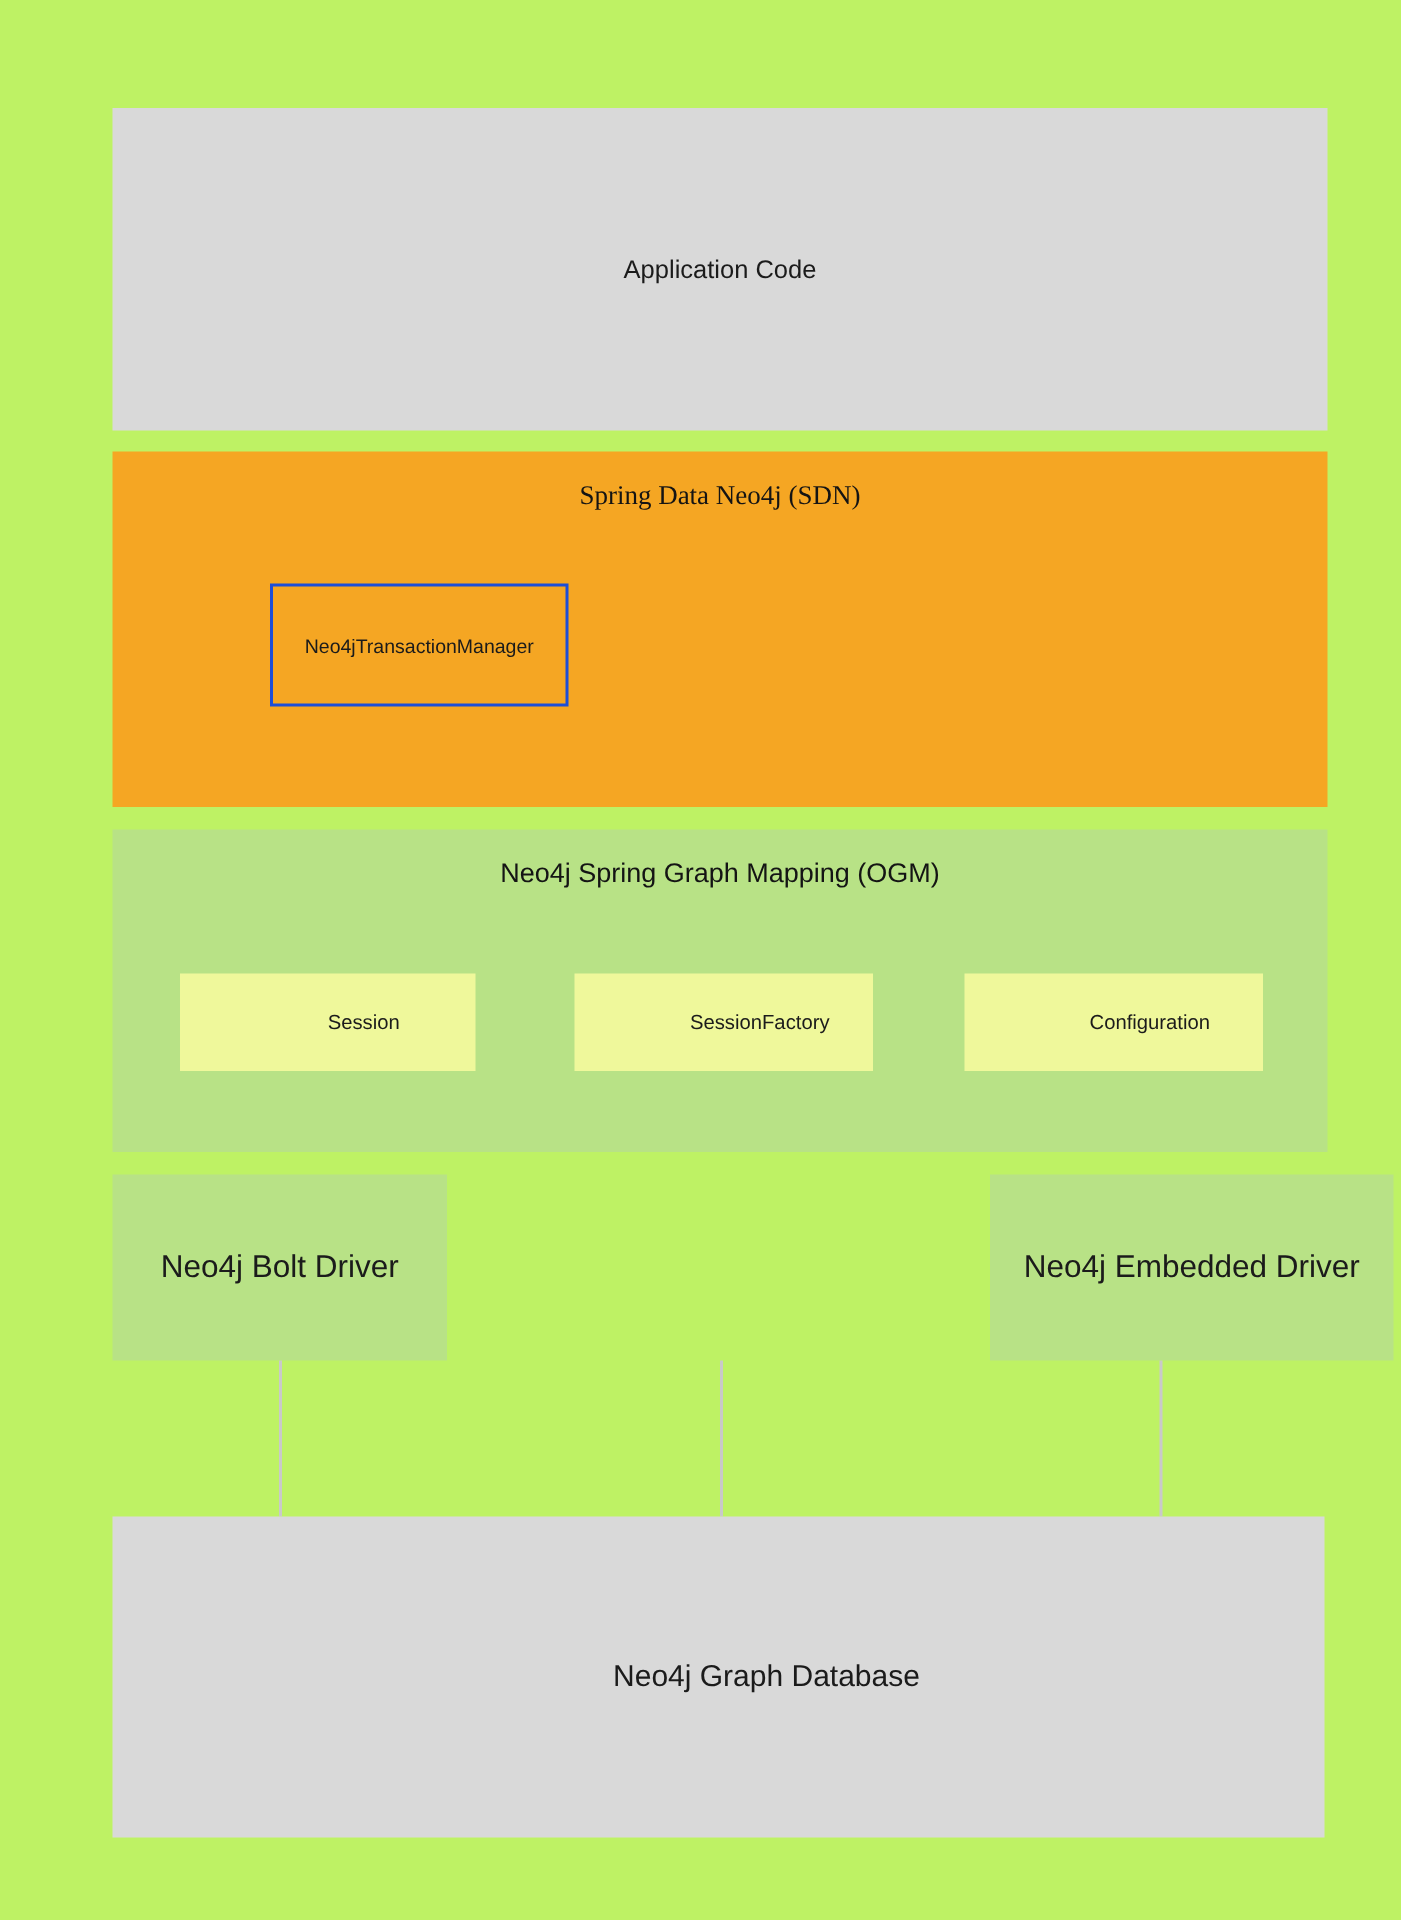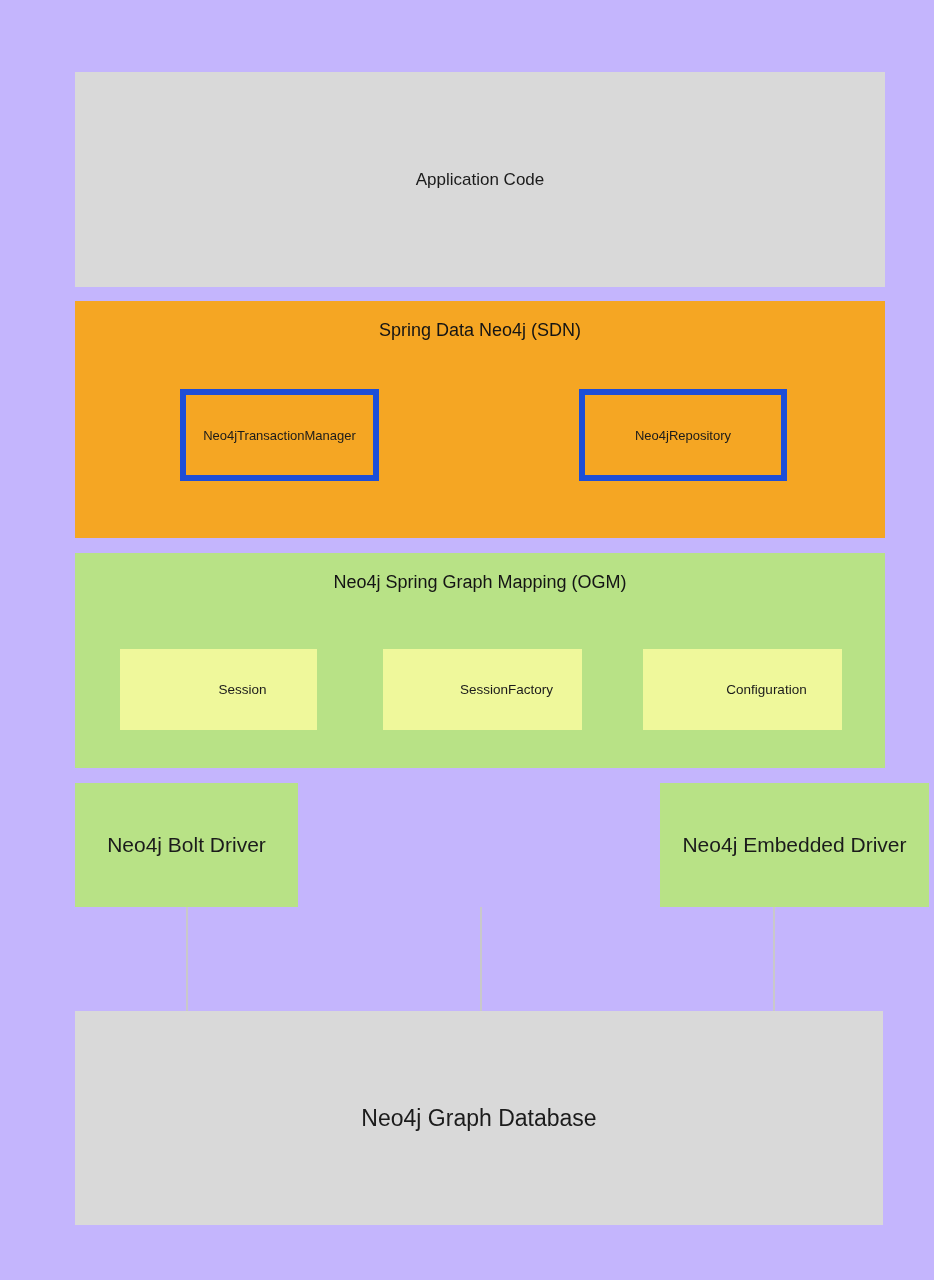--- a/index.html
+++ b/index.html
@@ -10,21 +10,21 @@
   body {
     width: 934px;
     height: 1280px;
     font-family: "Liberation Sans", sans-serif;
     -webkit-font-smoothing: antialiased;
   }
   #diagram {
     position: relative;
     width: 934px;
     height: 1280px;
-    background: #c4b5fd;
+    background: #bef264;
     overflow: hidden;
   }
 
   .layer {
     position: absolute;
     box-sizing: border-box;
   }
 
   
   .app-code {
@@ -56,27 +56,28 @@
     background: #f5a623;
   }
   .sdn .layer-title {
     position: absolute;
     left: 0;
     top: 19px;
     width: 100%;
     text-align: center;
     font-size: 18px;
     color: #141414;
+    font-family: Liberation Serif, serif;
   }
   .sdn-inner {
     position: absolute;
     top: 88px;
-    height: 92px;
+    height: 82px;
     background: #f5a623;
-    border: 6px solid #1d4ed8;
+    border: 2px solid #1d4ed8;
     box-sizing: border-box;
     display: flex;
     align-items: center;
     justify-content: center;
     font-size: 13px;
     color: #1b1b1b;
   }
   .sdn-inner.box-0 { left: 105px; width: 199px; }
   .sdn-inner.box-1 { left: 504px; width: 208px; }
 
@@ -94,21 +95,21 @@
     top: 19px;
     width: 100%;
     text-align: center;
     font-size: 18px;
     color: #141414;
     font-weight: normal;
   }
   .ogm-inner {
     position: absolute;
     top: 96px;
-    height: 81px;
+    height: 65px;
     background: #eff89b;
     display: flex;
     align-items: center;
     justify-content: center;
     font-size: 13.5px;
     color: #1b1b1b;
     box-sizing: border-box;
     padding-left: 48px;
   }
   .ogm-inner.box-0 { left: 45px;  width: 197px; }
@@ -155,41 +156,39 @@
   }
   .database .center-label {
     position: absolute;
     left: 0;
     top: 0;
     width: 100%;
     height: 100%;
     display: flex;
     align-items: center;
     justify-content: center;
-    font-size: 23px;
-    color: #1b1b1b;
+    font-size: 20px;
+    color: #1b1b1b;
+    padding-left: 32px;
   }
 </style>
 </head>
 <body>
 
 <div id="diagram">
 
   <div class="layer app-code">
     <div class="center-label">Application Code</div>
   </div>
 
   <div class="layer sdn">
     <div class="layer-title">Spring Data Neo4j (SDN)</div>
     <div class="sdn-inner box-0">
       <span>Neo4jTransactionManager</span>
     </div>
-    <div class="sdn-inner box-1">
-      <span>Neo4jRepository</span>
-    </div>
   </div>
 
   <div class="layer ogm">
     <div class="layer-title">Neo4j Spring Graph Mapping (OGM)</div>
     <div class="ogm-inner box-0">
       <span>Session</span>
     </div>
     <div class="ogm-inner box-1">
       <span>SessionFactory</span>
     </div>

